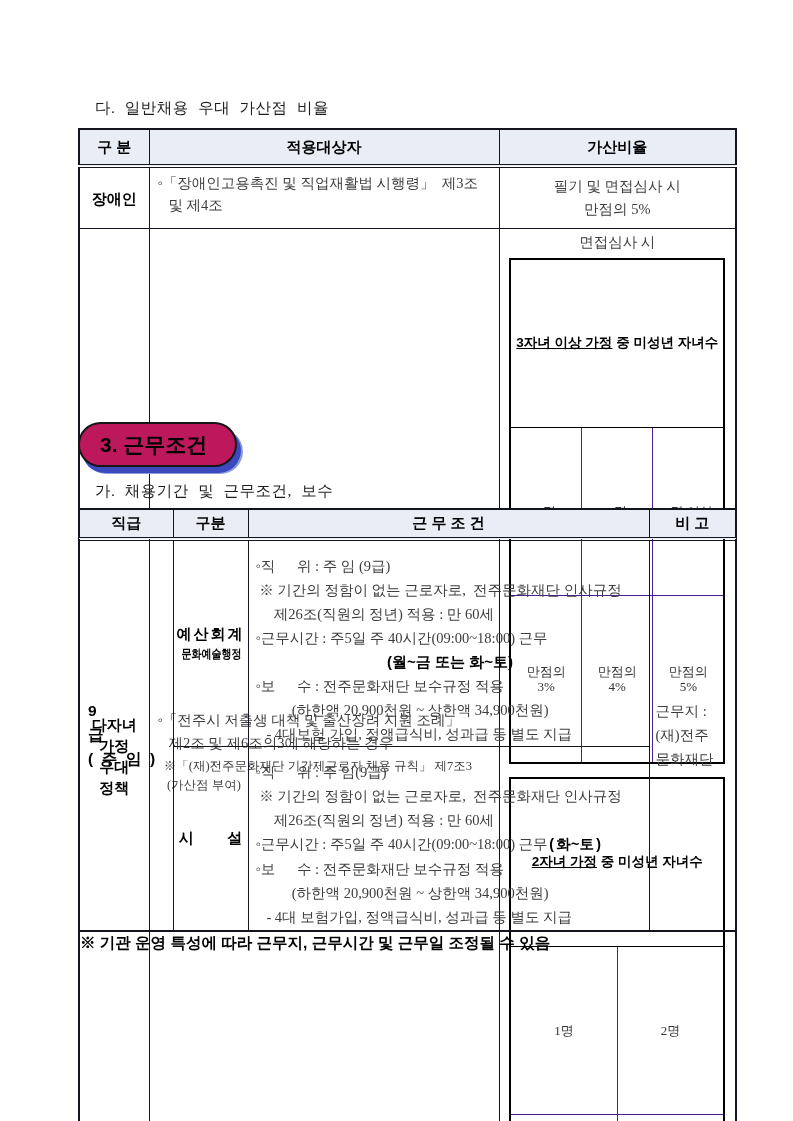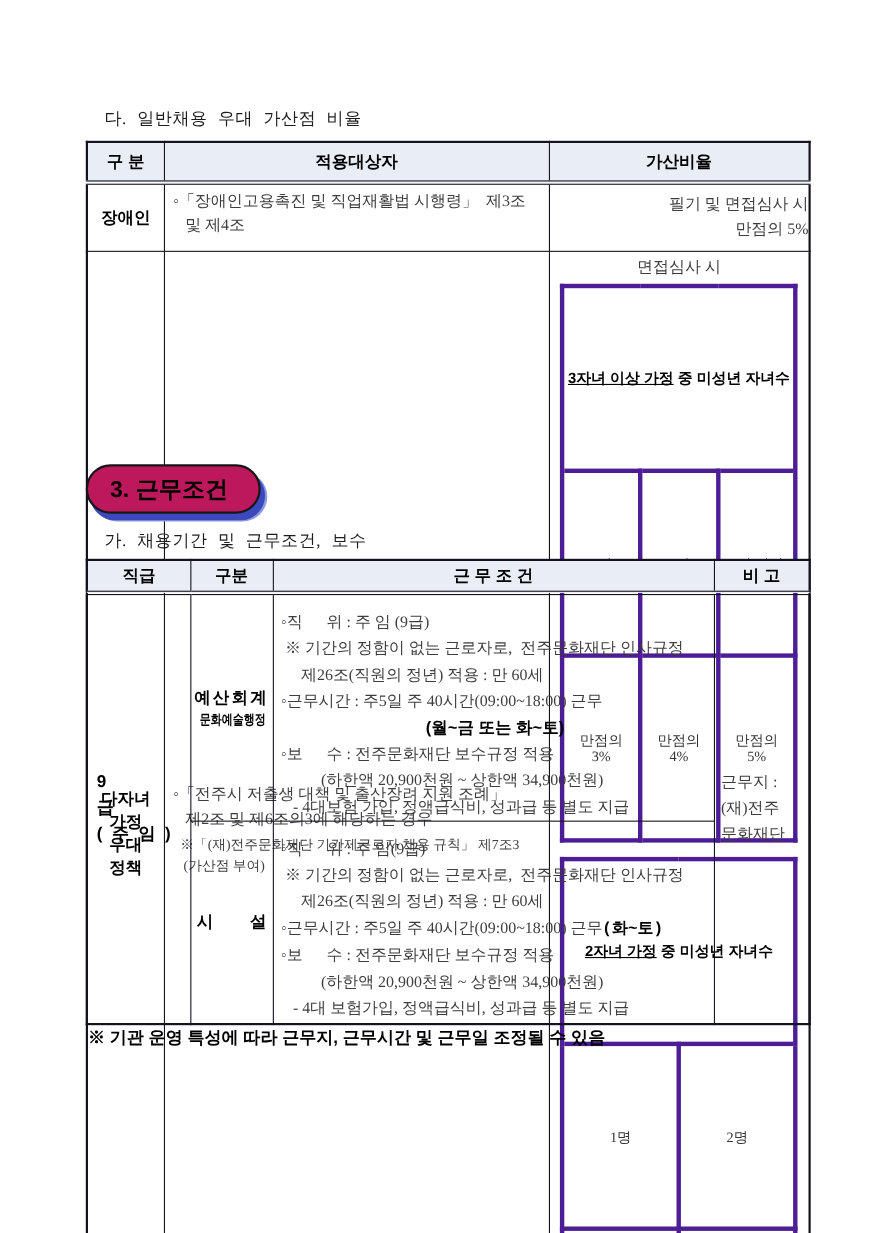--- a/index.html
+++ b/index.html
@@ -40,27 +40,27 @@
 
   
   .t1 { top:128px; }
   .t1 .thead th { height:37px; }
   .row-label {
     font-family:"Liberation Sans", sans-serif; font-weight:bold; color:#000;
     font-size:15px; text-align:center; vertical-align:middle; background:#fff;
     line-height:21px;
   }
   .cell-target { font-size:14.5px; line-height:22px; padding:4px 4px 12px 8px; vertical-align:middle; }
-  .cell-ratio  { font-size:14.5px; line-height:23px; text-align:right; vertical-align:middle; }
+  .cell-ratio  { font-size:14.5px; line-height:23px; text-align:center; vertical-align:middle; }
   .t1 .r1 td, .t1 .r1 th { height:46px; }
   .t1 .r2 td, .t1 .r2 th { height:168px; }
 
   .ratio-caption { font-size:14.5px; color:#3d3d3d; text-align:center; margin:4px 0 6px 0; }
   .sub-table { margin:0 auto; width:216px; border:2px solid #000; background:#fff; }
-  .sub-table th, .sub-table td { border:4px solid #4c1d95; text-align:center; }
+  .sub-table th, .sub-table td { border:1px solid #4c1d95; text-align:center; }
   .sub-table th {
     font-family:"Liberation Sans", sans-serif; font-weight:bold; font-size:13.5px;
     color:#000; height:20px; border-bottom:1.5px solid #000;
   }
   .sub-table td { font-size:13px; color:#333; line-height:15px; padding:1px 0; }
   .u { text-decoration:underline; }
   .st-gap { height:13px; }
 
   
   .t2 { top:508px; }

